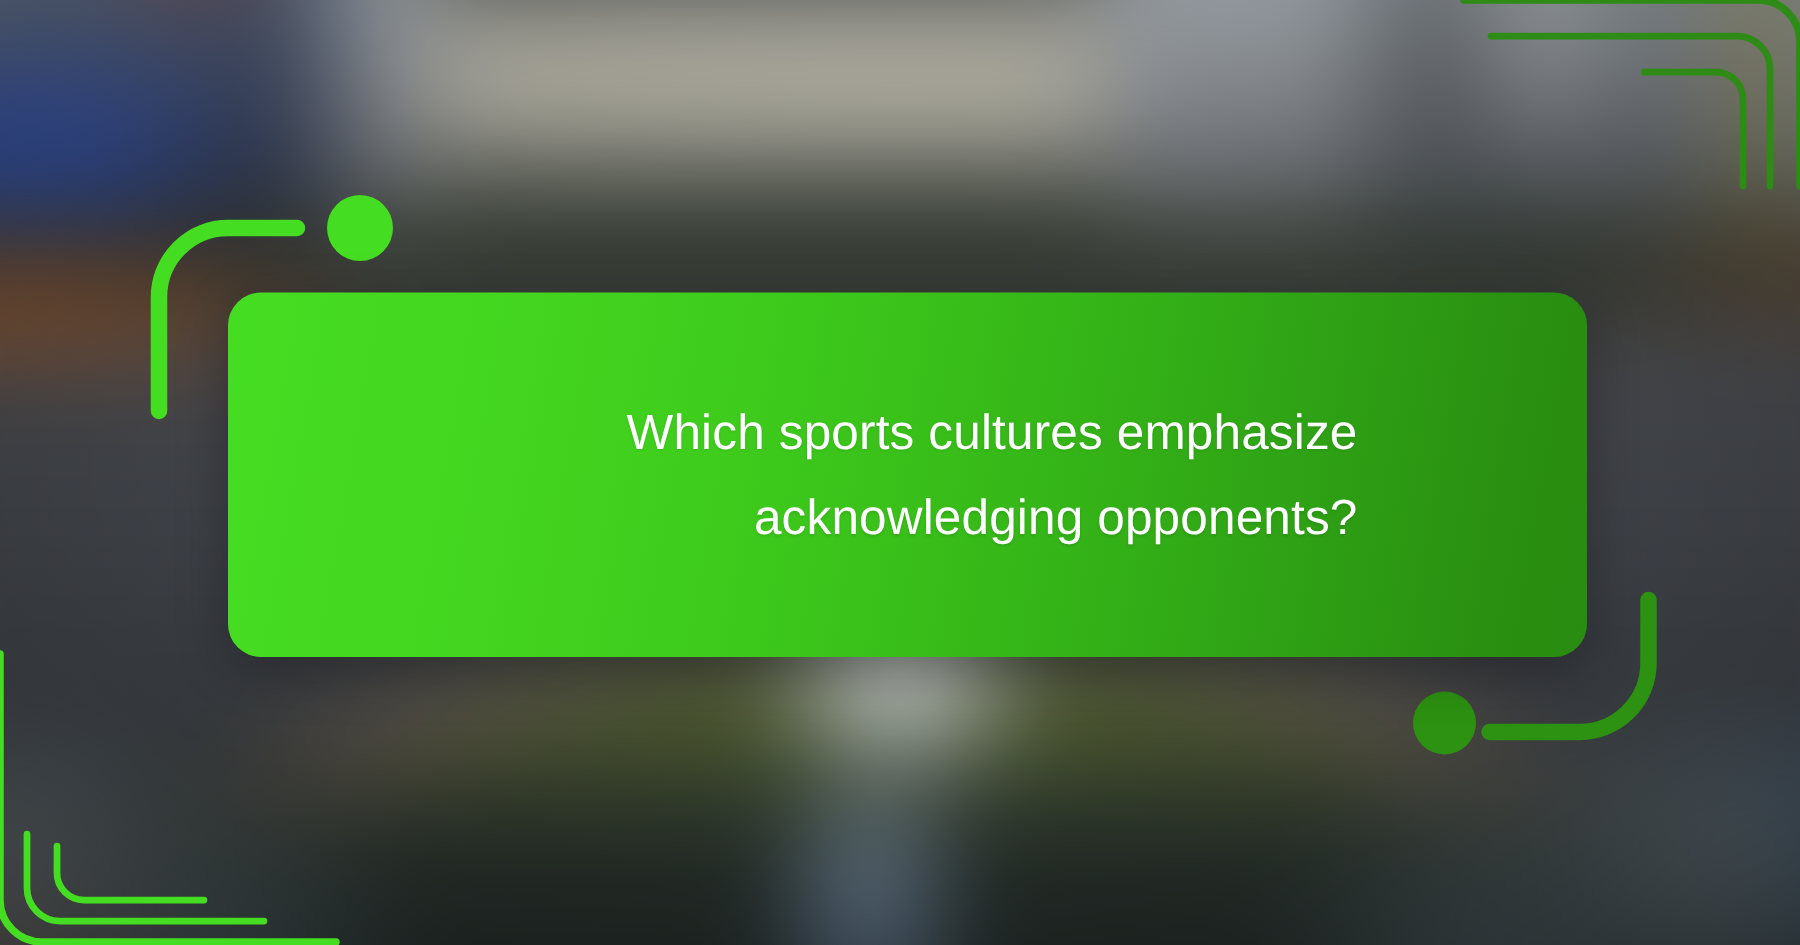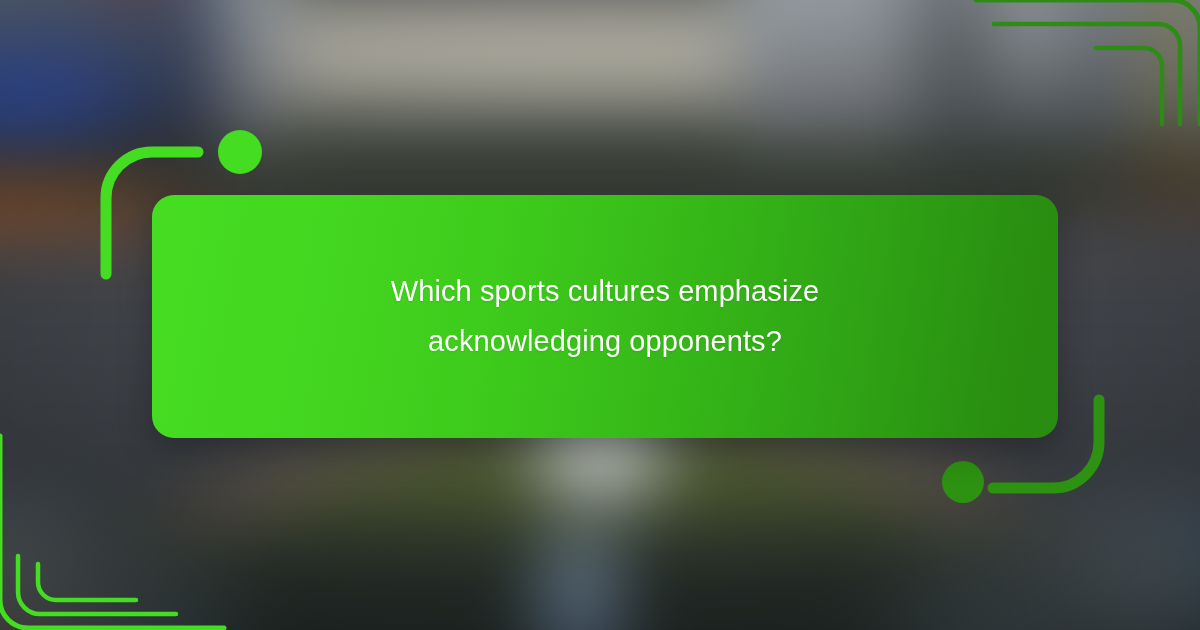--- a/index.html
+++ b/index.html
@@ -207,24 +207,24 @@
     align-items: center;
     justify-content: center;
     box-sizing: border-box;
     padding: 18px 56px;
   }
 
   #question-text {
     margin: 0;
     color: #ffffff;
     font-family: "Liberation Sans", sans-serif;
-    font-size: 29px;
+    font-size: 33px;
     font-weight: 400;
     line-height: 1.72;
-    text-align: center;
+    text-align: right;
     letter-spacing: .1px;
     max-width: 600px;
     text-shadow: 0 1px 2px rgba(0,0,0,.10);
   }
 </style>
 </head>
 <body>
 
 <div id="stage">
 

